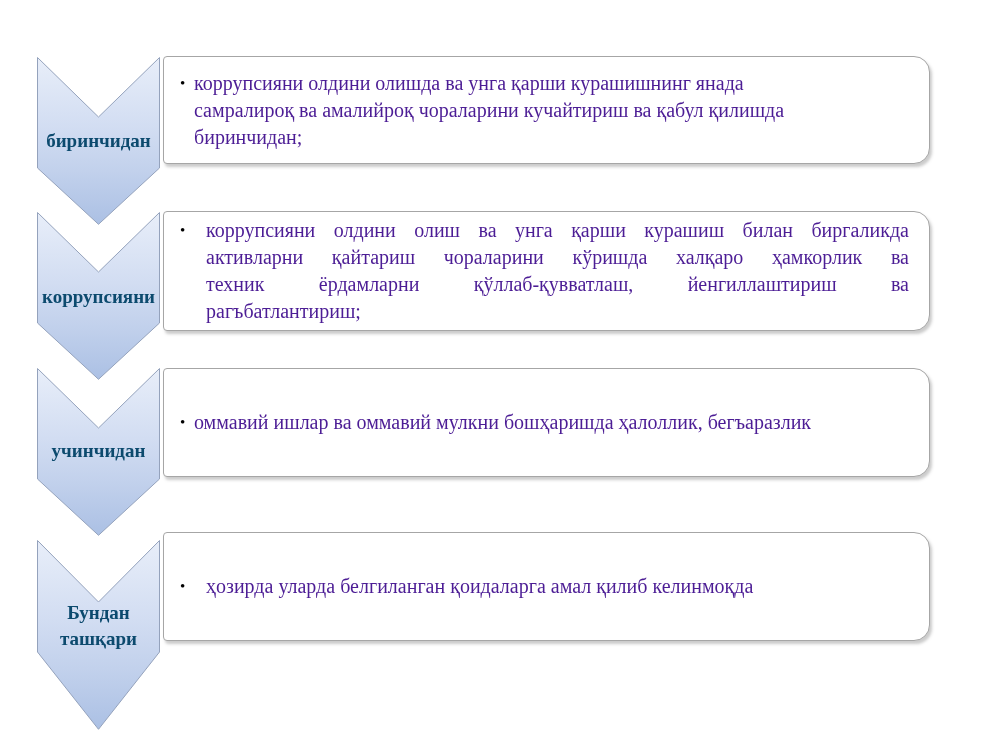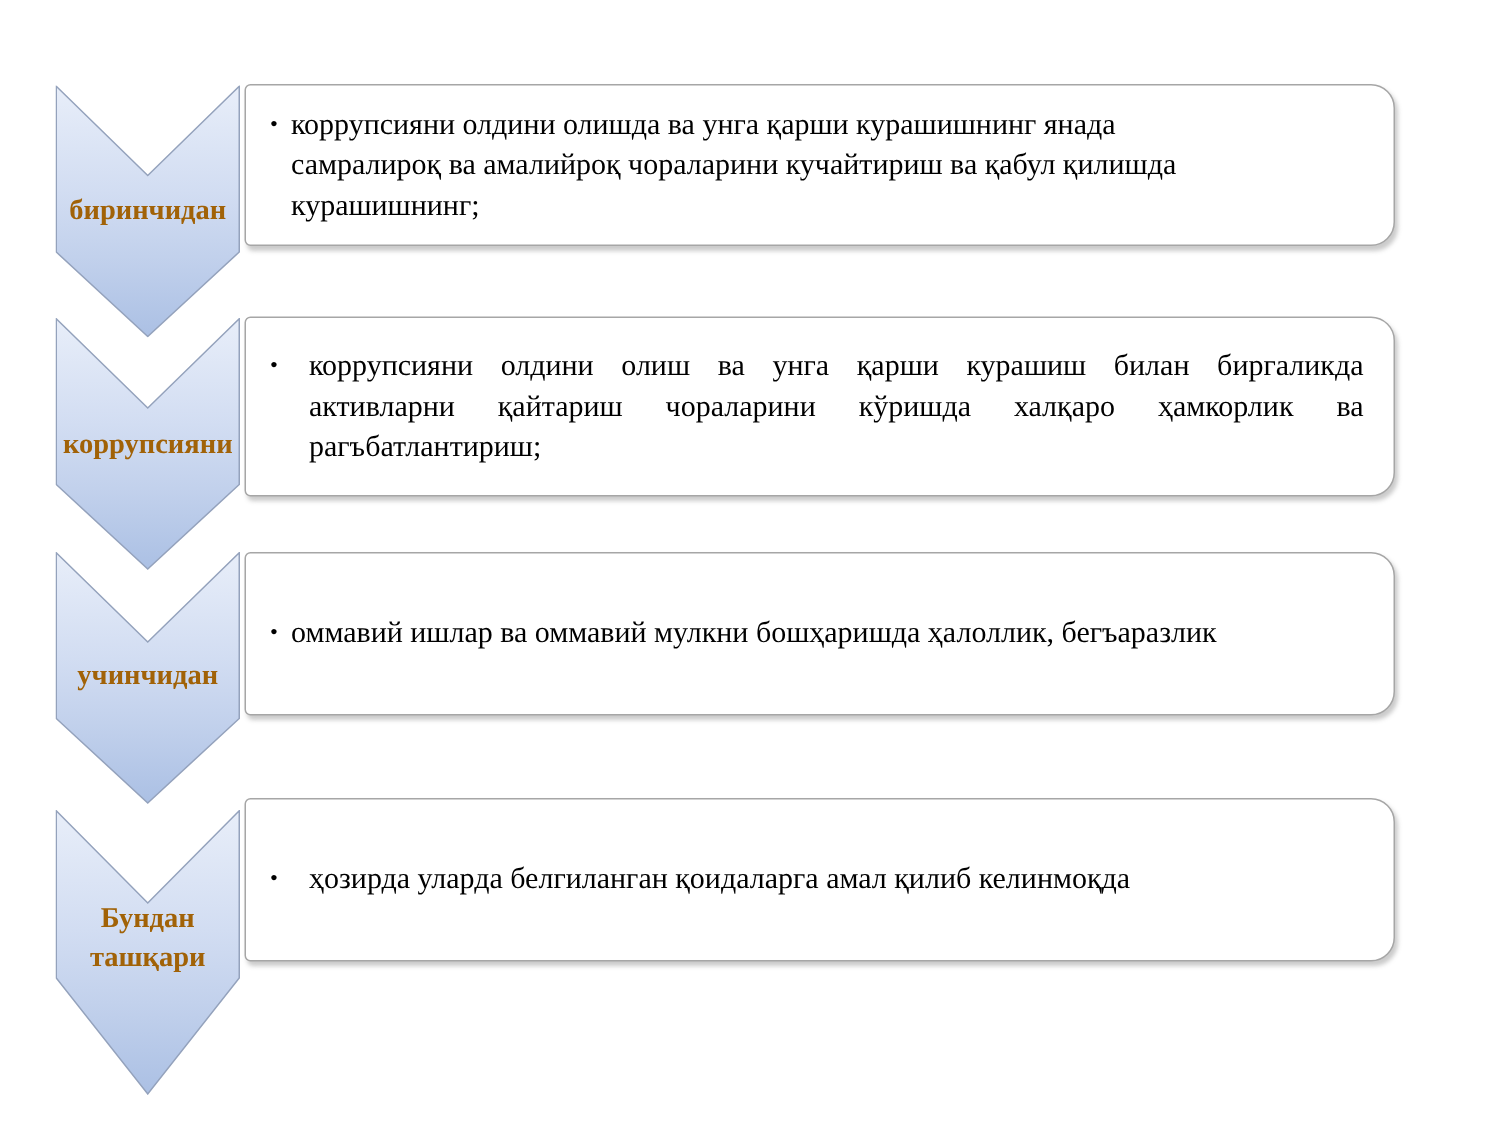--- a/index.html
+++ b/index.html
@@ -8,40 +8,40 @@
     background:#ffffff; overflow:hidden;
     font-family:"Liberation Serif", serif;
   }
   .row { position:absolute; left:0; width:100%; }
 
   
   .chev-wrap { position:absolute; left:37px; width:123px; }
   .chev-wrap svg { display:block; width:100%; height:100%; }
   .chev-label {
     position:absolute; left:0; right:0; padding:0 3px;
-    text-align:center; color:#a16207;
+    text-align:center; color:#0c4a6e;
     font:bold 19px/26px "Liberation Serif", serif;
   }
 
   
   .box {
     position:absolute; left:163px; width:767px; box-sizing:border-box;
     background:#ffffff; border:1px solid #a6a6a6;
     border-radius:4px 16px 16px 4px;
     box-shadow:2px 3px 3px rgba(140,140,140,0.45);
     display:flex; align-items:center;
     padding:6px 20px 6px 16px;
   }
   .inner { display:flex; width:100%; }
   .bullet {
     flex:0 0 14px; font-size:15px; line-height:27px;
     color:#000; text-align:left;
   }
   .text {
-    flex:1; color:#000000;
+    flex:1; color:#4c1d95;
     font:20px/27px "Liberation Serif", serif;
   }
   .line { text-align:left; }
   .justify .line { text-align:justify; text-align-last:justify;margin-left:12px; }
   .justify .line:last-child { text-align:justify; text-align-last:left; }
 </style>
 </head>
 <body>
 
 <div class="canvas">
@@ -63,39 +63,40 @@
         <polygon points="0.5,0.5 61.5,60 122.5,0.5 122.5,111 61.5,167.3 0.5,111" fill="url(#chevGrad)" stroke="#94a2bc" stroke-width="1"></polygon>
       </svg>
       <div class="chev-label" style="top:71px">биринчидан</div>
     </div>
     <div class="box" style="top:0;height:108px">
       <div class="inner">
         <span class="bullet">•</span>
         <div class="text">
             <div class="line">коррупсияни олдини олишда ва унга қарши курашишнинг янада</div>
             <div class="line">самралироқ ва амалийроқ чораларини кучайтириш ва қабул қилишда</div>
-            <div class="line">курашишнинг;</div>
+            <div class="line">биринчидан;</div>
           </div>
       </div>
     </div>
   </div>
 
   <div class="row" style="top:211px">
     <div class="chev-wrap" style="top:1px;height:168px">
       <svg viewBox="0 0 123 168">
         <polygon points="0.5,0.5 61.5,60 122.5,0.5 122.5,111 61.5,167.3 0.5,111" fill="url(#chevGrad)" stroke="#94a2bc" stroke-width="1"></polygon>
       </svg>
       <div class="chev-label" style="top:72px">коррупсияни</div>
     </div>
     <div class="box justify" style="top:0;height:120px">
       <div class="inner">
         <span class="bullet">•</span>
         <div class="text">
             <div class="line">коррупсияни олдини олиш ва унга қарши курашиш билан биргаликда</div>
             <div class="line">активларни қайтариш чораларини кўришда халқаро ҳамкорлик ва</div>
+            <div class="line">техник ёрдамларни қўллаб-қувватлаш, йенгиллаштириш ва</div>
             <div class="line">рагъбатлантириш;</div>
           </div>
       </div>
     </div>
   </div>
 
   <div class="row" style="top:368px">
     <div class="chev-wrap" style="top:0;height:168px">
       <svg viewBox="0 0 123 168">
         <polygon points="0.5,0.5 61.5,60 122.5,0.5 122.5,111 61.5,167.3 0.5,111" fill="url(#chevGrad)" stroke="#94a2bc" stroke-width="1"></polygon>

